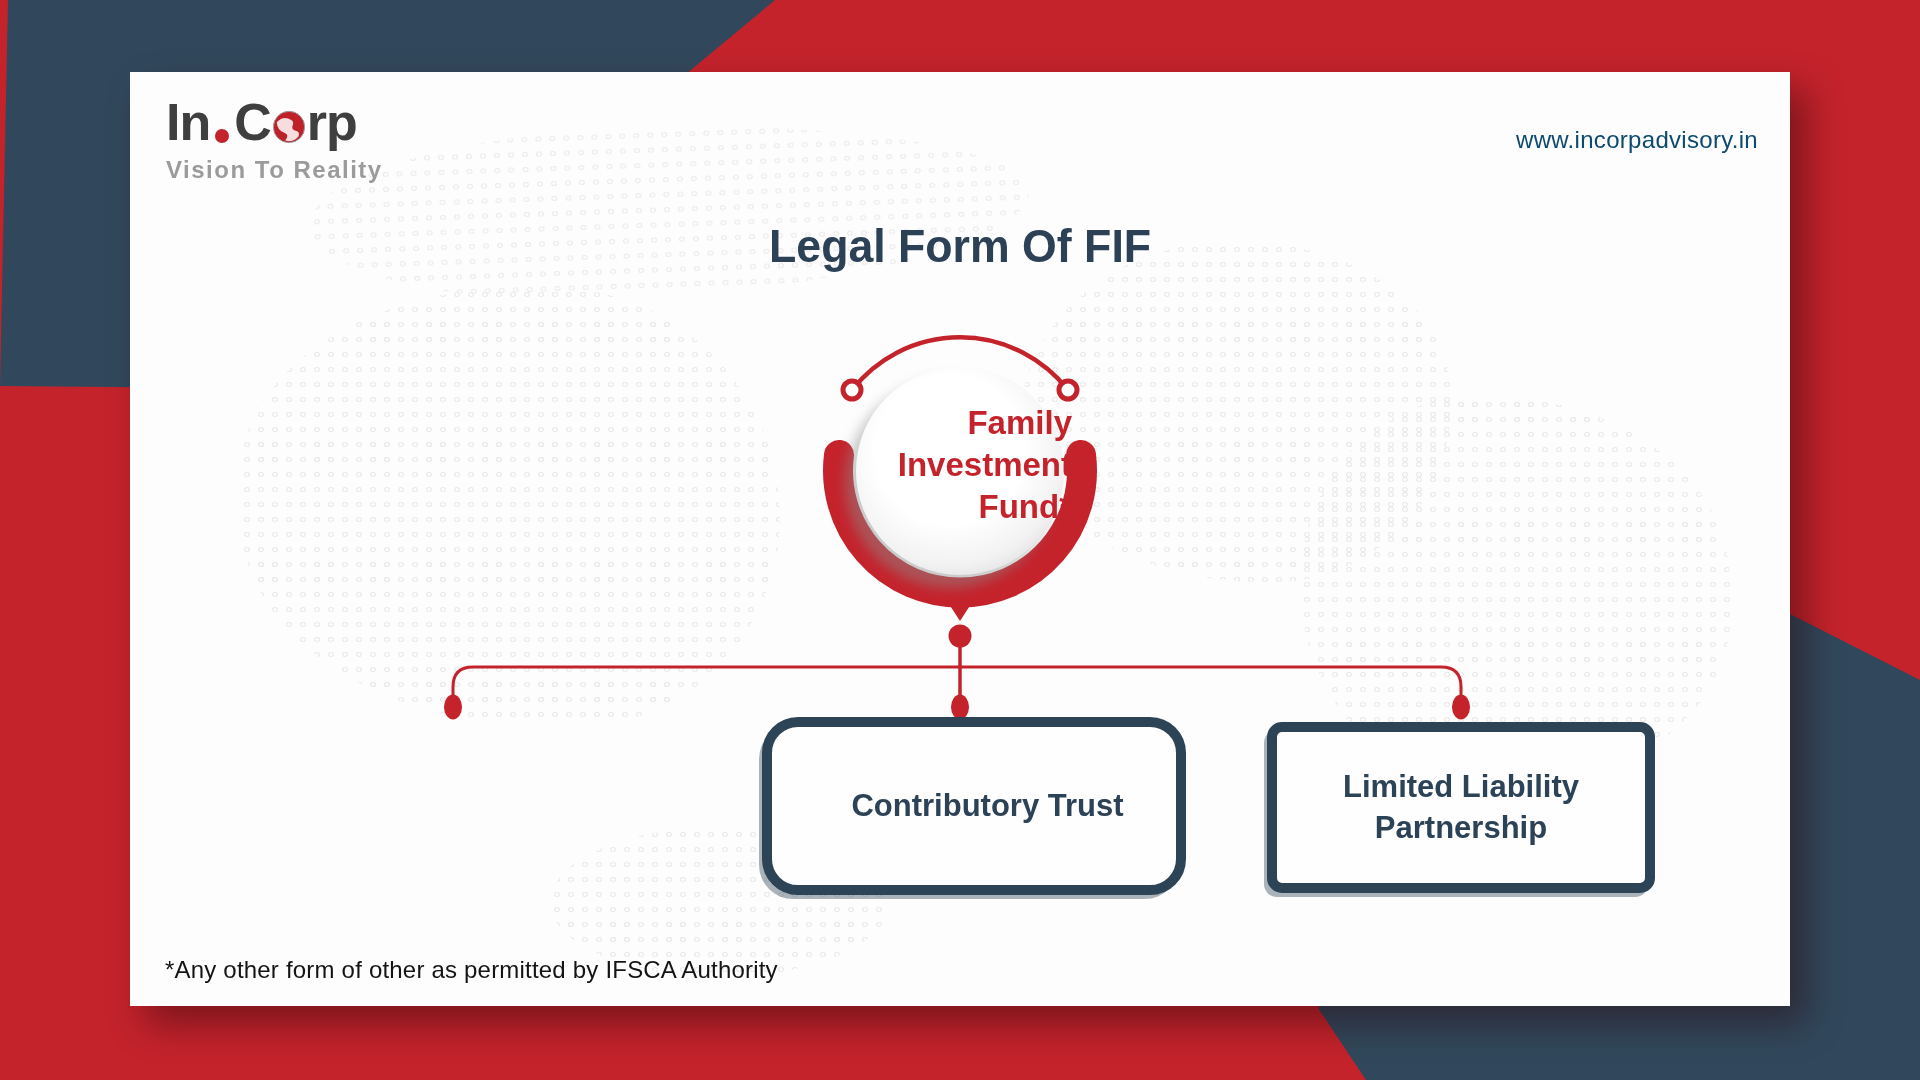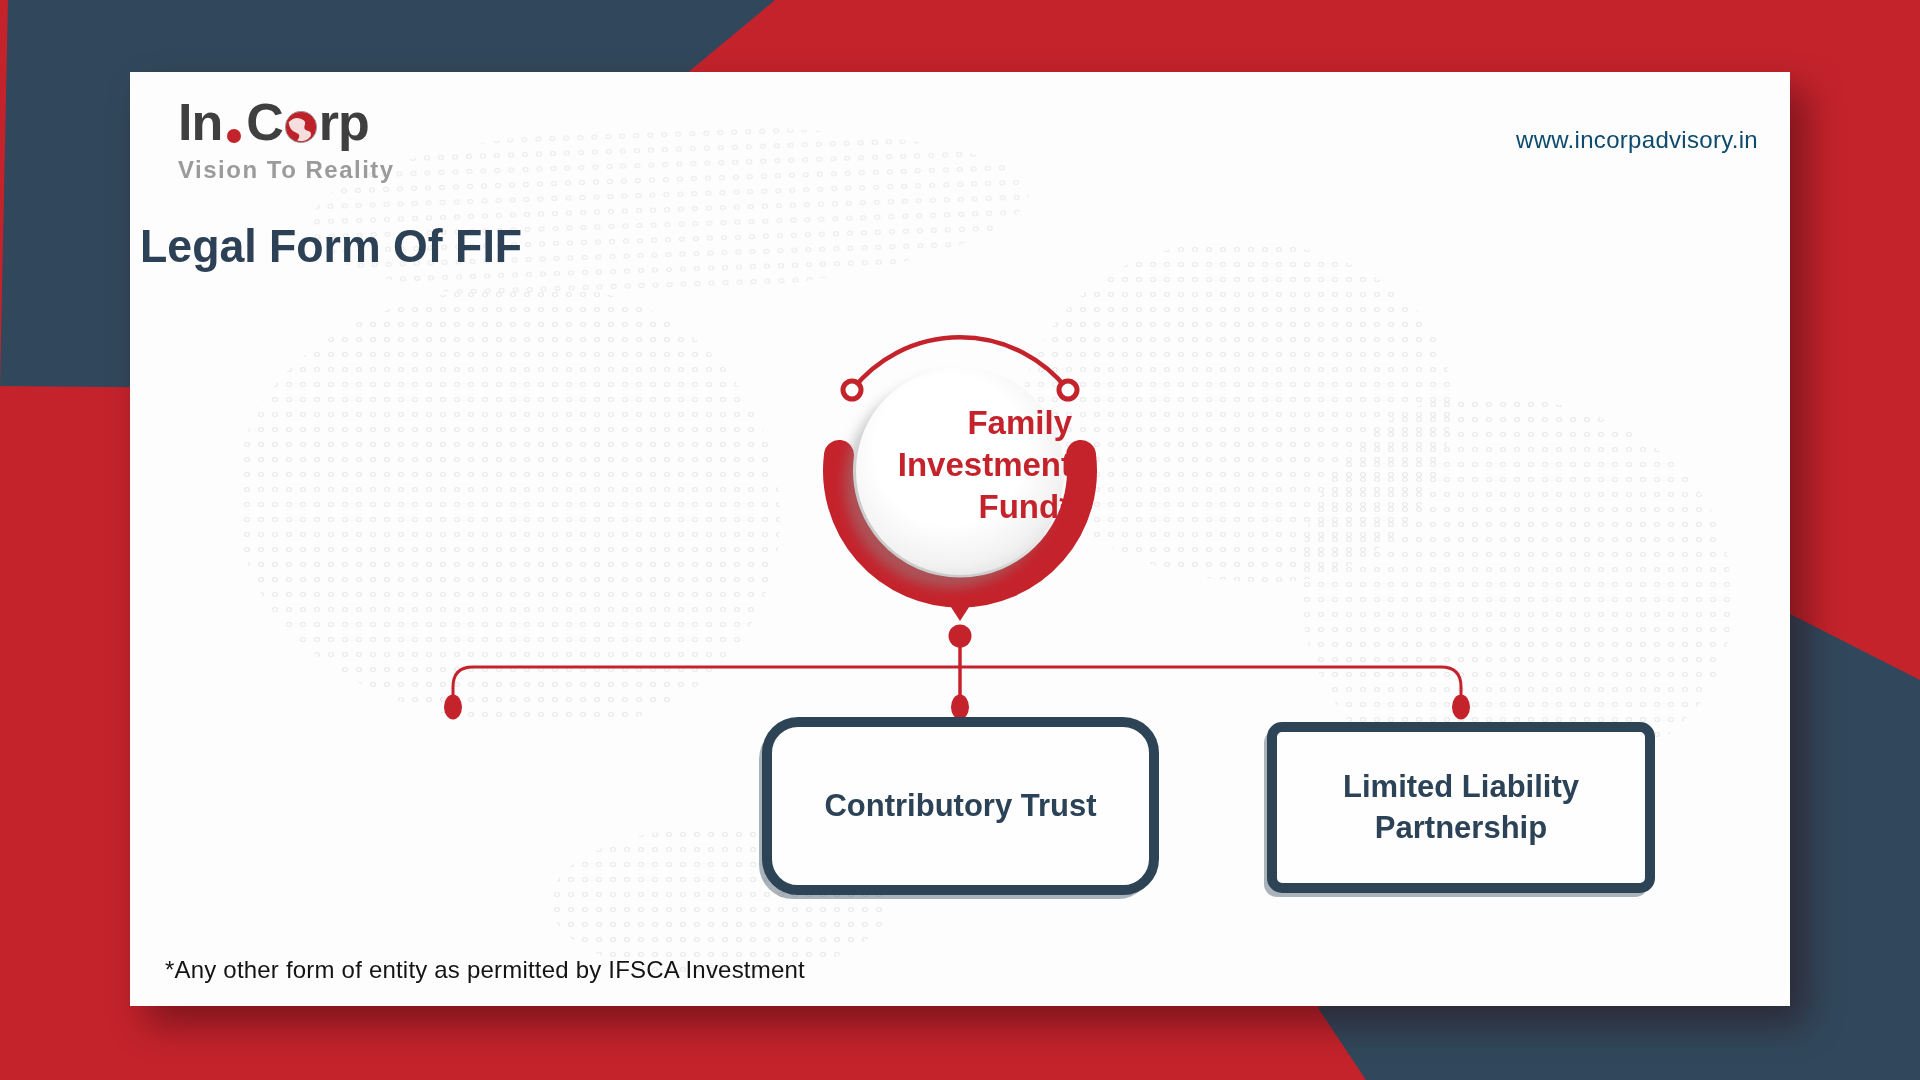--- a/index.html
+++ b/index.html
@@ -22,50 +22,50 @@
   .map-dots{position:absolute;z-index:1;
     background-image:radial-gradient(circle,rgba(0,0,0,0) 1.5px,#ebebeb 1.6px,#ebebeb 2.7px,rgba(0,0,0,0) 2.9px);
     background-size:14px 15px;opacity:.9;}
   .md1{left:180px;top:55px;width:720px;height:170px;border-radius:45% 55% 60% 40%/50% 45% 55% 50%;transform:rotate(-2deg);}
   .md2{left:110px;top:215px;width:540px;height:440px;border-radius:55% 45% 40% 60%/45% 55% 50% 50%;}
   .md3{left:890px;top:170px;width:430px;height:340px;border-radius:50% 50% 42% 58%/55% 45% 52% 48%;}
   .md4{left:1170px;top:325px;width:430px;height:390px;border-radius:42% 58% 55% 45%/50% 50% 45% 55%;}
   .md5{left:420px;top:755px;width:340px;height:150px;border-radius:50%;}
 
   
-  #logo{position:absolute;left:48px;top:24px;z-index:6;}
+  #logo{position:absolute;left:36px;top:24px;z-index:6;}
   .logo-row{display:flex;align-items:flex-end;}
   .logo-letters{font-size:52px;font-weight:bold;color:#3f3f3f;letter-spacing:-1px;line-height:1;}
   .logo-dot{width:14px;height:14px;border-radius:50%;background:#c4232c;margin:0 5px 5px 5px;}
   .logo-globe{width:38px;height:38px;margin:0 -1px 2px -1px;}
   #tagline{margin-top:8px;font-size:24px;color:#9b9b9b;letter-spacing:1.5px;font-weight:bold;}
 
   
   #website{position:absolute;right:32px;top:54px;z-index:6;
            font-size:24px;font-weight:500;color:#0c4a6e;letter-spacing:.3px;}
 
   
-  #title{position:absolute;left:0;top:146px;width:100%;z-index:6;
+  #title{position:absolute;left:0;top:146px;width:100%;text-align:center;z-index:6;
          font-size:47px;font-weight:bold;color:#2c4156;letter-spacing:0;}
   #title span{display:inline-block;transform:scaleX(.95);}
 
   
   #graphic-svg{position:absolute;left:220px;top:183px;width:1260px;height:480px;z-index:3;}
 
   #root-label{position:absolute;left:718px;top:330px;width:224px;z-index:4;
               text-align:right;font-size:33px;font-weight:bold;color:#c4232c;line-height:1.28;}
 
   
   .node-box{position:absolute;z-index:4;background:#fefefe;
             border:10px solid #2d4456;border-radius:36px;
             box-shadow:-5px 6px 0 -2px rgba(45,68,86,.4);
             display:flex;align-items:center;justify-content:center;text-align:center;}
   .node-label{font-size:31px;font-weight:bold;color:#2c4257;line-height:1.3;padding:0 28px;}
   #box-company{left:135px;top:648px;width:373px;height:155px;}
-  #box-trust{left:632px;top:645px;width:377px;height:158px;}
+  #box-trust{left:632px;top:645px;width:377px;height:158px;padding-left:27px;}
   #box-llp{left:1137px;top:650px;width:368px;height:151px;border-radius:15px;}
 
   
   #footnote{position:absolute;left:35px;top:884px;z-index:6;
             font-size:24px;font-weight:500;color:#141414;letter-spacing:.2px;}
 </style>
 </head>
 <body>
 
 <div id="stage">
@@ -132,16 +132,16 @@
 
     <div id="root-label">Family Investment Fund*</div>
 
     <div class="node-box" id="box-trust">
       <div class="node-label">Contributory Trust</div>
     </div>
     <div class="node-box" id="box-llp">
       <div class="node-label">Limited Liability Partnership</div>
     </div>
 
-    <div id="footnote">*Any other form of entity as permitted by IFSCA Investment</div>
+    <div id="footnote">*Any other form of other as permitted by IFSCA Authority</div>
 
   </div>
 </div>
 
 </body></html>

